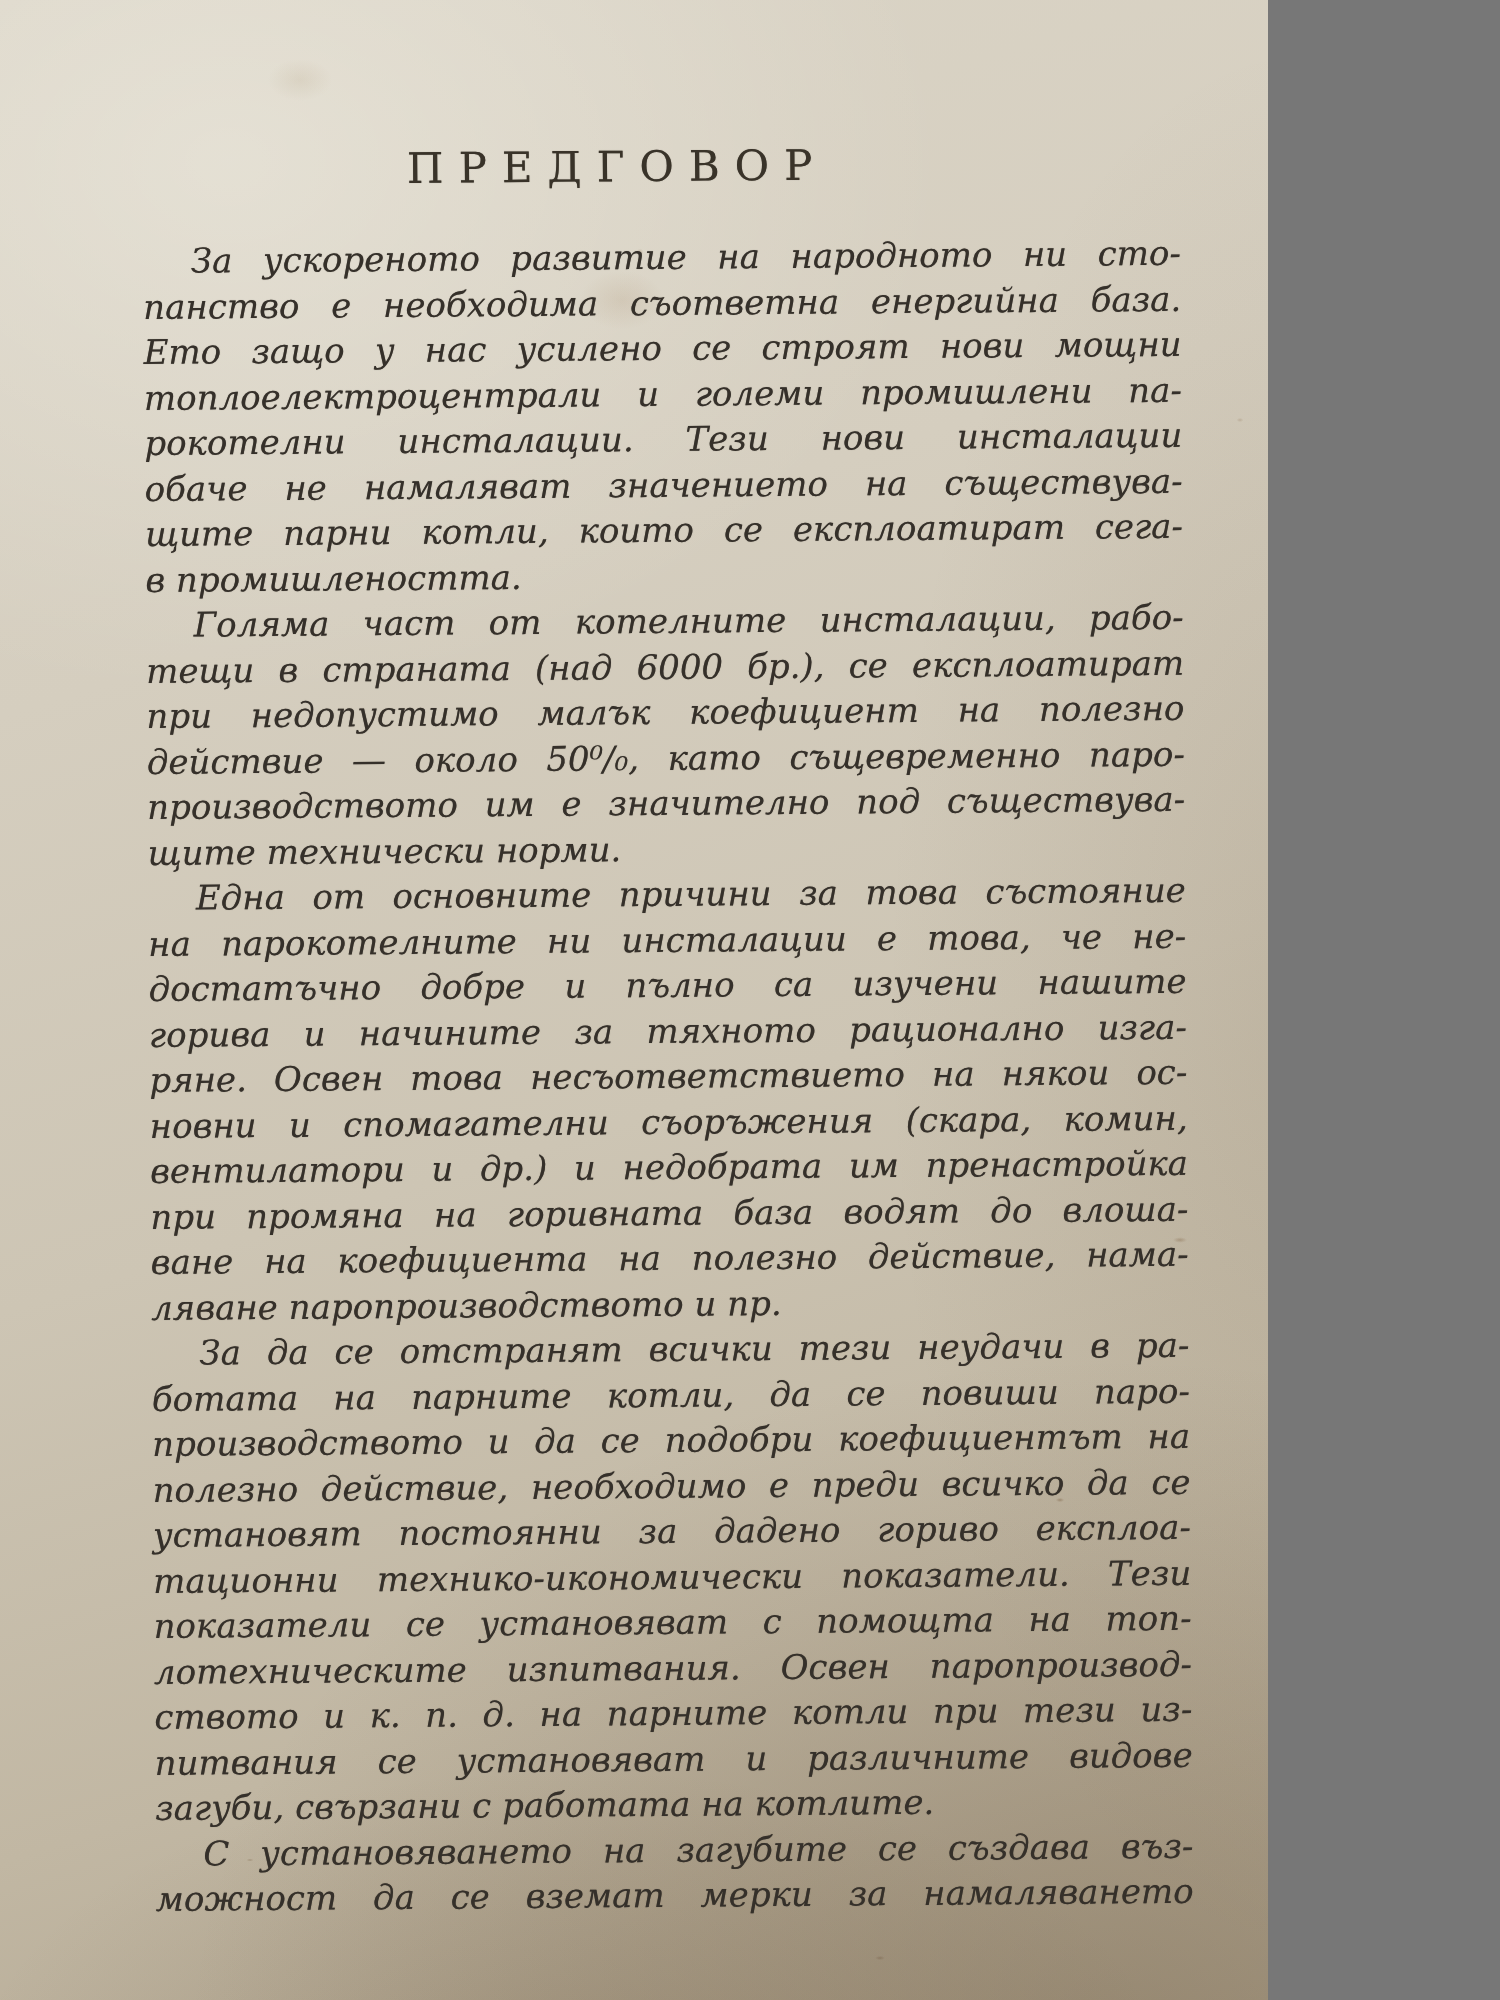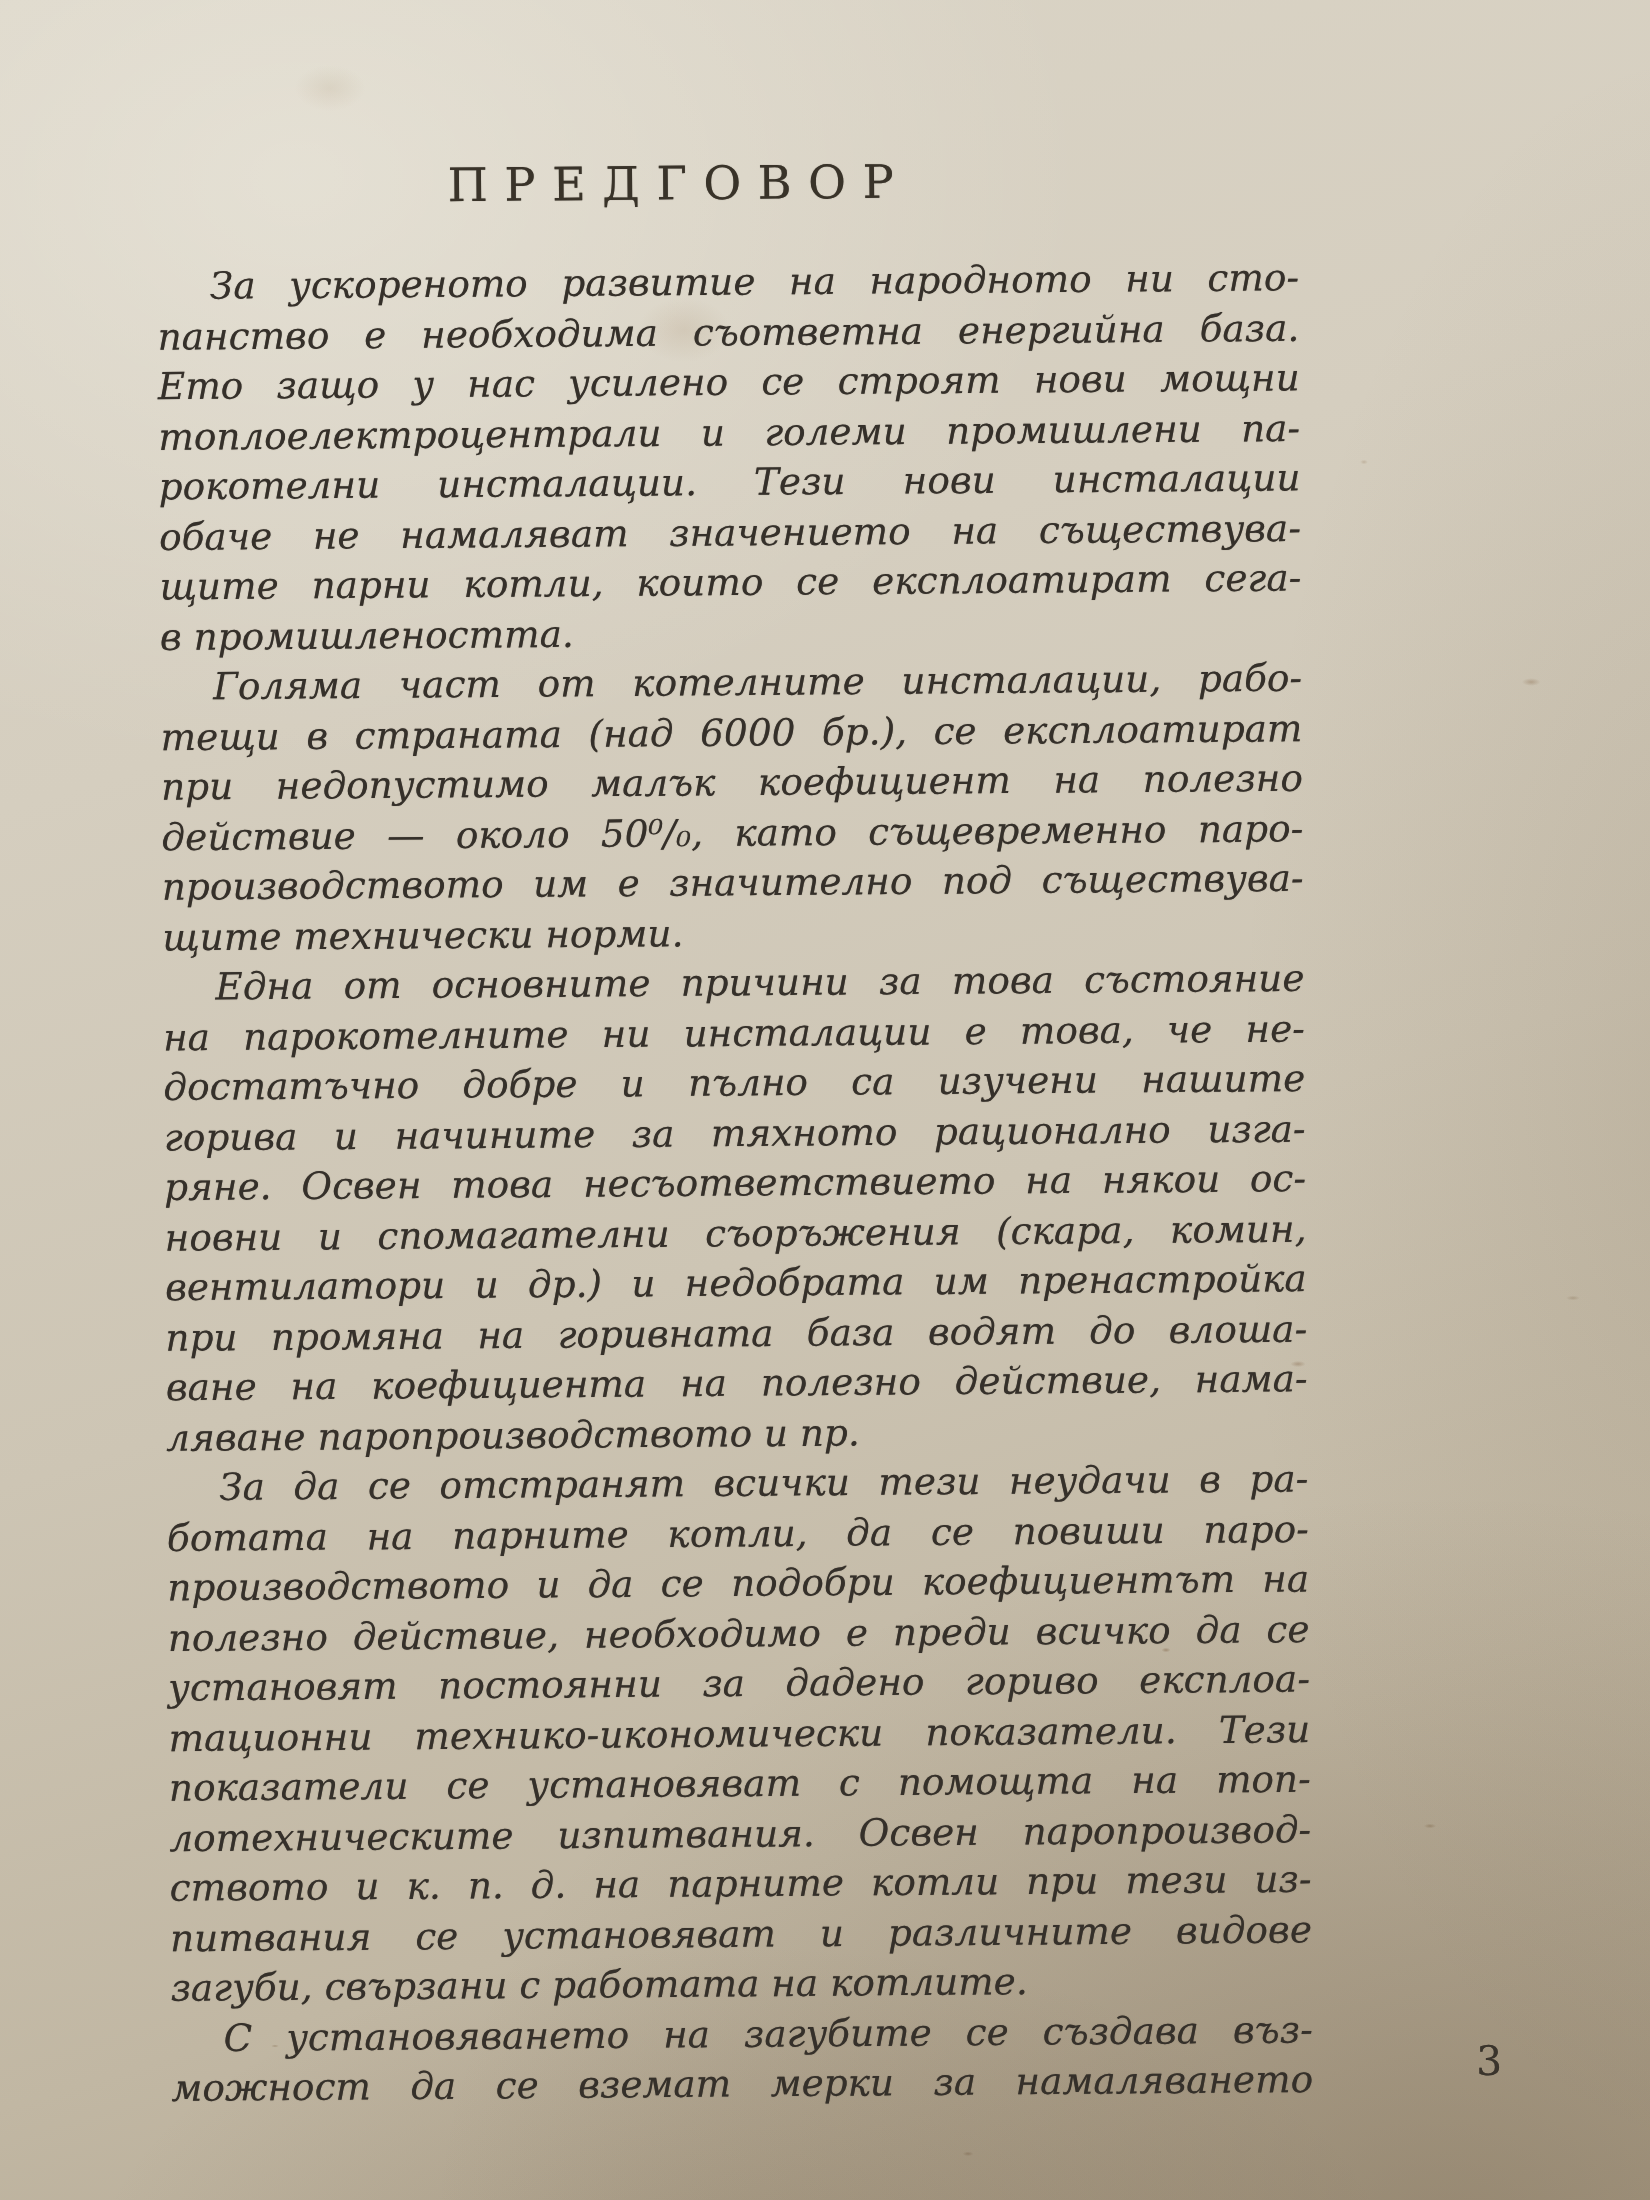--- a/index.html
+++ b/index.html
@@ -1,18 +1,18 @@
 <!DOCTYPE html>
 <html><head>
 <meta charset="utf-8">
 <style>
   html,body { margin:0; padding:0; background:#777; }
   .paper {
     position: relative;
-    width: 1500px;
+    width: 1268px;
     height: 2000px;
     overflow: hidden;
     background:
       radial-gradient(1200px 900px at 18% 8%, rgba(255,255,248,0.30), rgba(255,255,248,0) 60%),
       radial-gradient(1500px 1100px at 88% 102%, rgba(88,68,44,0.30), rgba(88,68,44,0) 62%),
       radial-gradient(1000px 520px at 45% 104%, rgba(100,80,55,0.20), rgba(100,80,55,0) 60%),
       radial-gradient(700px 1600px at 103% 50%, rgba(110,90,62,0.14), rgba(110,90,62,0) 60%),
       linear-gradient(163deg, #dbd5c7 0%, #d5cebf 30%, #cdc5b4 55%, #c0b6a2 78%, #af a); 
     background-color:#cfc7b6;
   }

